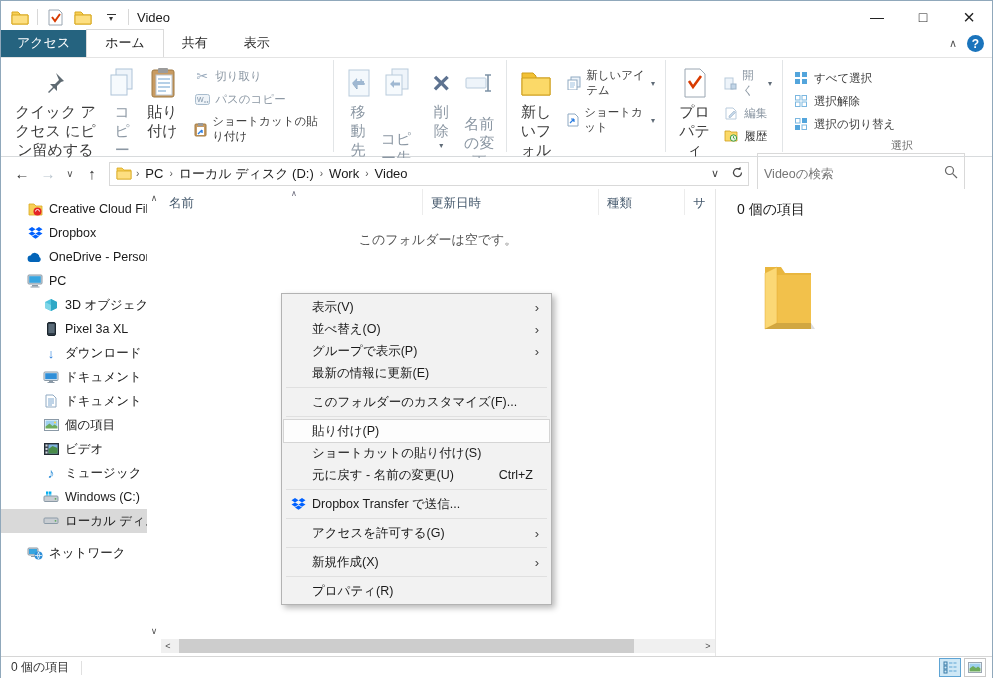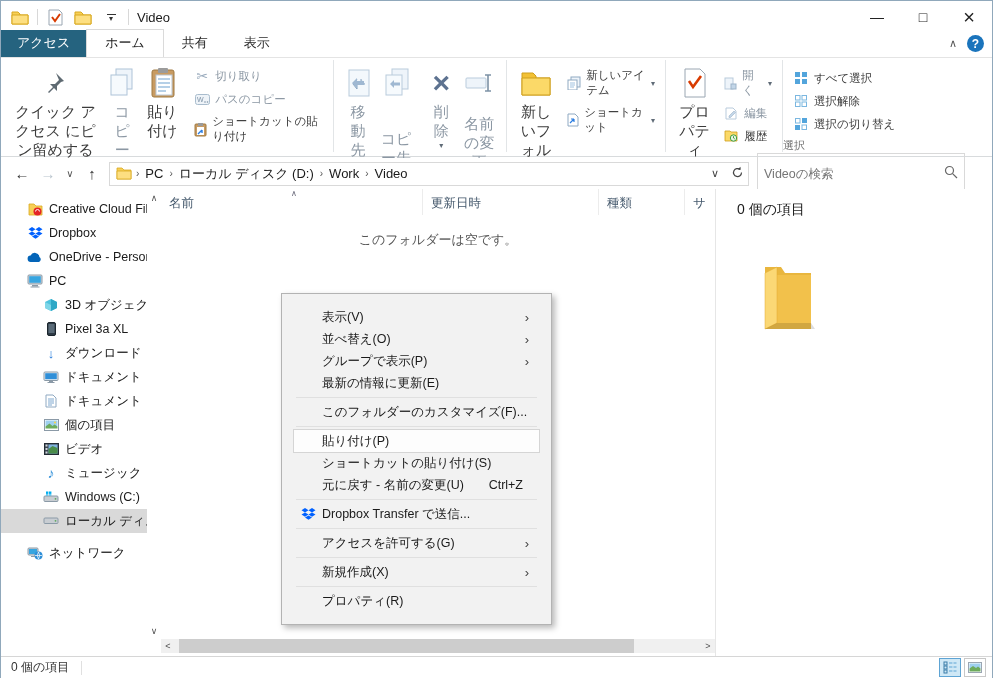--- a/index.html
+++ b/index.html
@@ -21,21 +21,21 @@
   .tab.file { background:#25637f; color:#fff; padding:4px 16px 5px 16px; }
   .tab.active { background:#fff; border:1px solid #dadada; border-bottom:none; color:#1a1a1a; }
   .tabrow-right { position:absolute; right:8px; top:34px; display:flex; align-items:center; gap:10px; }
   .collapse-glyph { font-size:11px; color:#555; }
   .help-btn { width:17px; height:17px; border-radius:50%; background:#1a74bc; color:#fff; font-size:12px; font-weight:bold; display:flex; align-items:center; justify-content:center; }
 
   
   .ribbon { position:absolute; left:0; top:57px; width:100%; height:99px; background:#fff; border-bottom:1px solid #d8dbdd; display:flex; }
   .rgroup { position:relative; height:98px; display:flex; flex-direction:column; }
   .rgroup-body { flex:1; display:flex; align-items:flex-start; padding:4px 6px 0 6px; }
-  .rgroup-label { text-align:left; font-size:11px; color:#6d6d6d; padding:2px 0 3px 0; }
+  .rgroup-label { text-align:right; font-size:11px; color:#6d6d6d; padding:2px 0 3px 0; }
   .rgsep { width:1px; background:#e2e5e7; height:92px; margin-top:2px; }
   .rlg { display:flex; flex-direction:column; align-items:center; padding:3px 4px; border-radius:2px; }
   .rlg .ric { height:36px; display:flex; align-items:center; justify-content:center; }
   .rlbl { font-size:15px; color:#3b3b3b; text-align:center; line-height:1.25; margin-top:2px; }
   .rlbl.dis { color:#8b97a3; }
   .ddv { font-size:8px; color:#5f6b77; line-height:1; margin-top:1px; }
   .rsm-col { display:flex; flex-direction:column; justify-content:flex-start; gap:3px; padding-top:4px; }
   .rsm { display:flex; align-items:center; gap:5px; font-size:11.5px; color:#3b3b3b; padding:2px 4px; }
   .rsm.dis { color:#8b97a3; }
   .rsm .sic { width:16px; height:16px; display:flex; align-items:center; justify-content:center; }
@@ -81,21 +81,21 @@
   .hscroll { position:absolute; left:0; bottom:3px; width:100%; height:14px; background:#f0f0f0; display:flex; align-items:center; }
   .hscroll .arr { width:14px; font-size:9px; color:#505050; text-align:center; }
   .hscroll .track { flex:1; position:relative; height:14px; }
   .hscroll .thumb { position:absolute; left:4px; top:0; width:455px; height:14px; background:#cdcdcd; }
 
   .preview { position:absolute; left:716px; top:0; width:277px; height:467px; }
   .preview-count { position:absolute; left:20px; top:12px; font-size:14px; color:#1a1a1a; }
   .preview-folder { position:absolute; left:38px; top:72px; }
 
   
-  .ctxmenu { position:absolute; left:280px; top:104px; width:271px; background:#f2f2f2; border:1px solid #b3b3b3; box-shadow:3px 3px 6px rgba(0,0,0,0.28); padding:12px; z-index:50; }
+  .ctxmenu { position:absolute; left:280px; top:104px; width:271px; background:#f2f2f2; border:1px solid #b3b3b3; box-shadow:3px 3px 6px rgba(0,0,0,0.28); padding:2px; z-index:50; }
   .mi { position:relative; height:22px; display:flex; align-items:center; padding-left:28px; font-size:12.5px; color:#1a1a1a; }
   .mi .sub { position:absolute; right:10px; font-size:13px; color:#444; }
   .mi .kbd { position:absolute; right:16px; font-size:12.5px; color:#1a1a1a; }
   .mi.hl { background:#fdfdfd; outline:1px solid #d5d5d5; }
   .mi .micon { position:absolute; left:6px; width:16px; height:16px; display:flex; align-items:center; justify-content:center; }
   .msep { border-top:1px solid #e0e0e0; margin:3px 2px; }
 
   
   .statusbar { position:absolute; left:0; top:655px; width:100%; height:22px; background:#fff; border-top:1px solid #d6d6d6; display:flex; align-items:center; }
   .status-count { font-size:12px; color:#333; padding-left:10px; }

